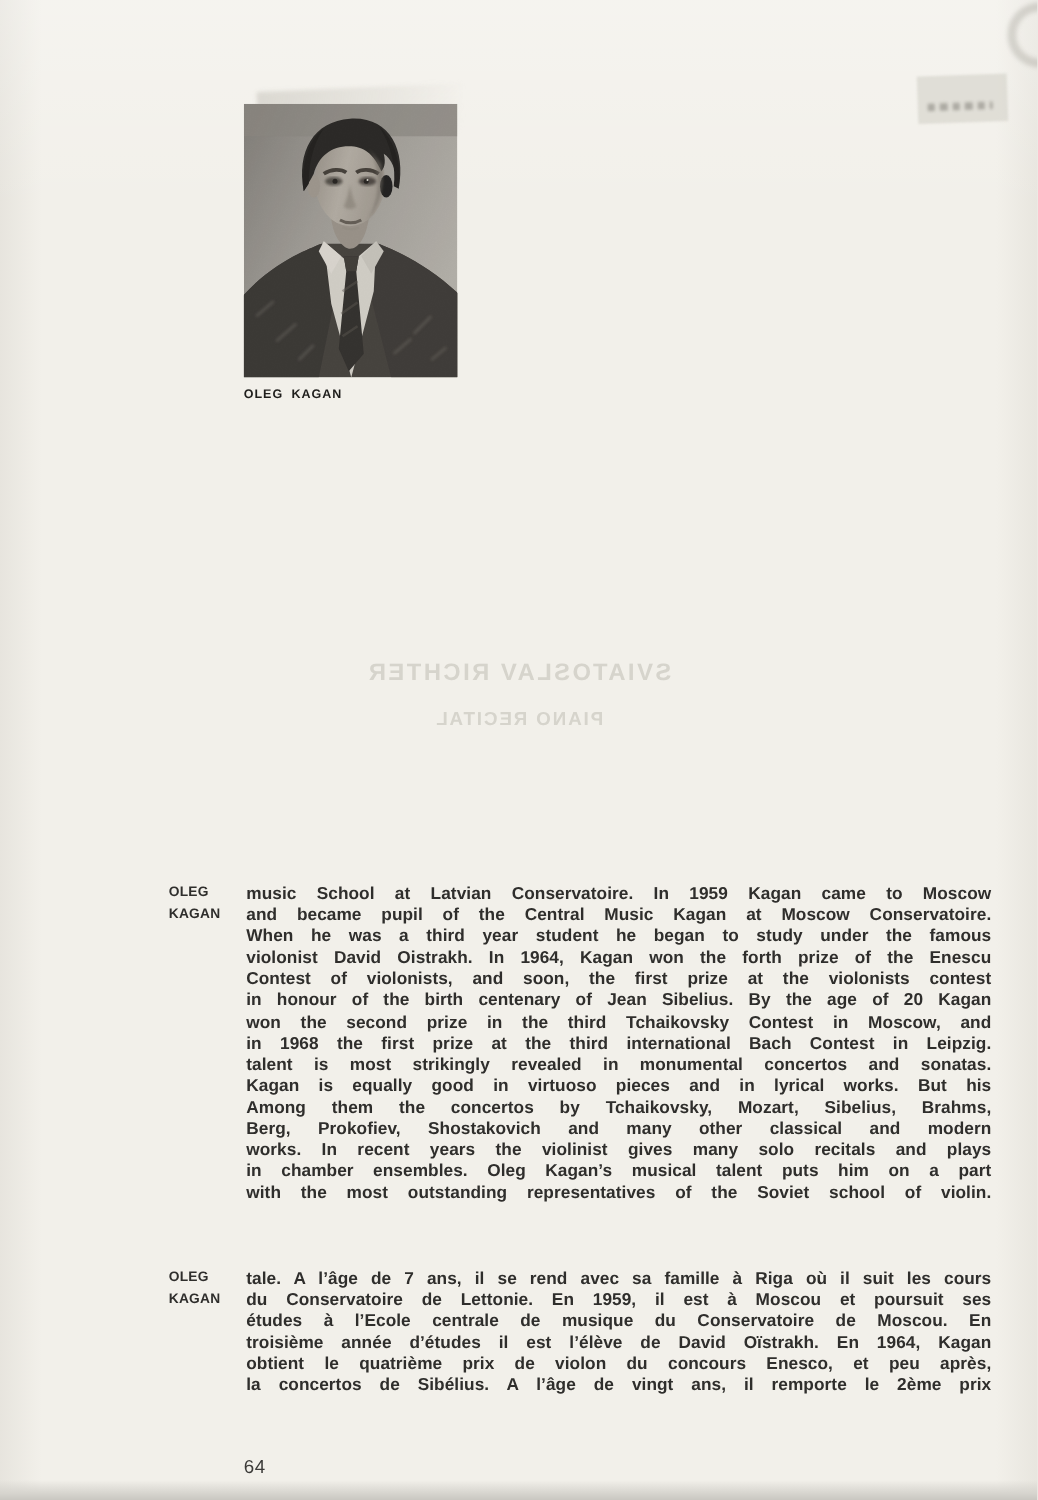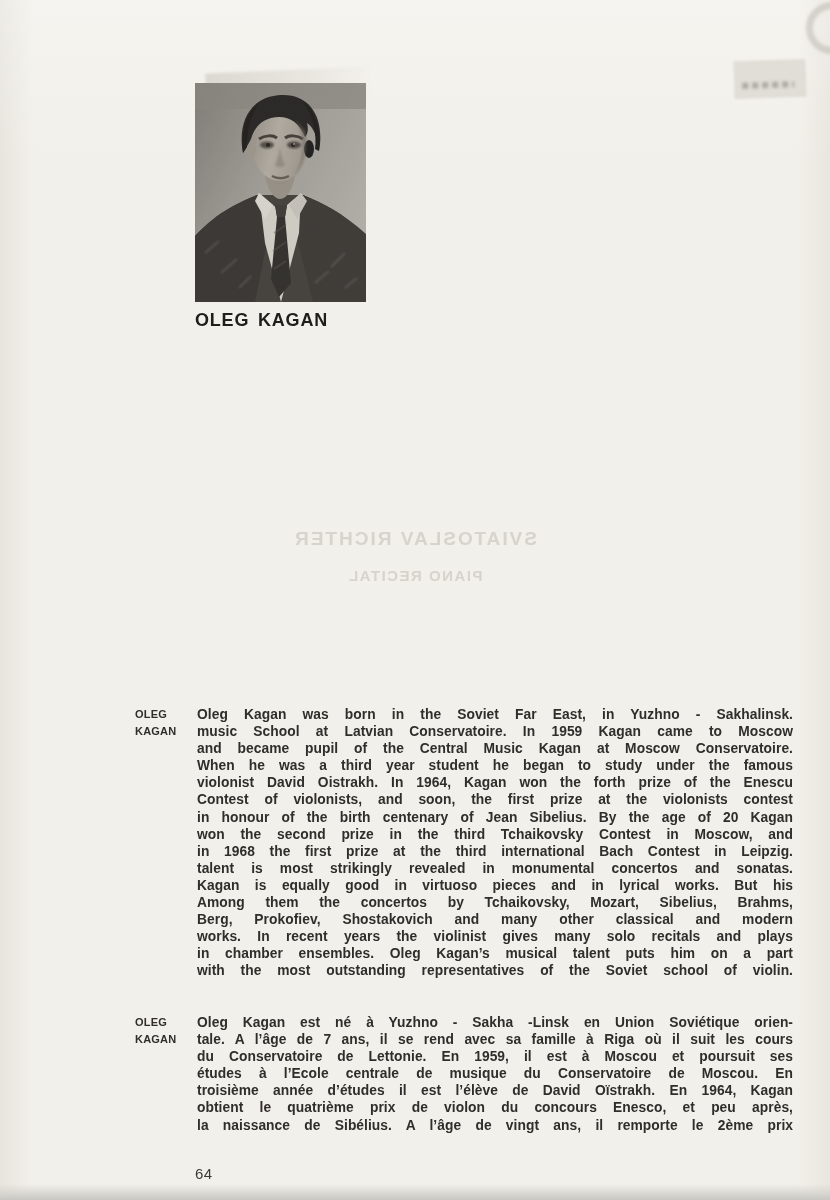--- a/index.html
+++ b/index.html
@@ -55,21 +55,21 @@
   .showthrough .st-line2{font-weight:700;font-size:15px;letter-spacing:1.5px;margin-top:17px;}
 
   
   .photo{
     position:absolute;left:195px;top:83px;width:171px;height:219px;
     overflow:hidden;
   }
   .photo svg{display:block;}
   .photo-caption{
     position:absolute;left:195px;top:310px;
-    font-weight:700;font-size:18px;letter-spacing:0.8px;word-spacing:3px;
+    font-weight:700;font-size:10px;letter-spacing:0.8px;word-spacing:3px;
     color:#1f1e1c;
   }
 
   
   .bio{
     position:absolute;left:135px;width:658px;display:flex;
     color:#2f2e2c;
   }
   .bio-en{top:706px;}
   .bio-fr{top:1014px;}
@@ -185,21 +185,20 @@
     </svg>
   </div>
   <div class="photo-caption">OLEG KAGAN</div>
 
   <div class="bio bio-en">
     <div class="bio-label">
       <div>OLEG</div>
       <div>KAGAN</div>
     </div>
     <div class="bio-text">
-        <div class="text-line">Oleg Kagan was born in the Soviet Far East, in Yuzhno - Sakhalinsk.</div>
         <div class="text-line">music School at Latvian Conservatoire. In 1959 Kagan came to Moscow</div>
         <div class="text-line">and became pupil of the Central Music Kagan at Moscow Conservatoire.</div>
         <div class="text-line">When he was a third year student he began to study under the famous</div>
         <div class="text-line">violonist David Oistrakh. In 1964, Kagan won the forth prize of the Enescu</div>
         <div class="text-line">Contest of violonists, and soon, the first prize at the violonists contest</div>
         <div class="text-line">in honour of the birth centenary of Jean Sibelius. By the age of 20 Kagan</div>
         <div class="text-line">won the second prize in the third Tchaikovsky Contest in Moscow, and</div>
         <div class="text-line">in 1968 the first prize at the third international Bach Contest in Leipzig.</div>
         <div class="text-line">talent is most strikingly revealed in monumental concertos and sonatas.</div>
         <div class="text-line">Kagan is equally good in virtuoso pieces and in lyrical works. But his</div>
@@ -210,26 +209,25 @@
         <div class="text-line">with the most outstanding representatives of the Soviet school of violin.</div>
       </div>
   </div>
 
   <div class="bio bio-fr">
     <div class="bio-label">
       <div>OLEG</div>
       <div>KAGAN</div>
     </div>
     <div class="bio-text">
-        <div class="text-line">Oleg Kagan est né à Yuzhno - Sakha -Linsk en Union Soviétique orien-</div>
         <div class="text-line">tale. A l’âge de 7 ans, il se rend avec sa famille à Riga où il suit les cours</div>
         <div class="text-line">du Conservatoire de Lettonie. En 1959, il est à Moscou et poursuit ses</div>
         <div class="text-line">études à l’Ecole centrale de musique du Conservatoire de Moscou. En</div>
         <div class="text-line">troisième année d’études il est l’élève de David Oïstrakh. En 1964, Kagan</div>
         <div class="text-line">obtient le quatrième prix de violon du concours Enesco, et peu après,</div>
-        <div class="text-line">la naissance de Sibélius. A l’âge de vingt ans, il remporte le 2ème prix</div>
+        <div class="text-line">la concertos de Sibélius. A l’âge de vingt ans, il remporte le 2ème prix</div>
       </div>
   </div>
 
   <div class="page-number">64</div>
 
   <div class="bottom-scan-shadow"></div>
 </div>
 
 </body></html>

